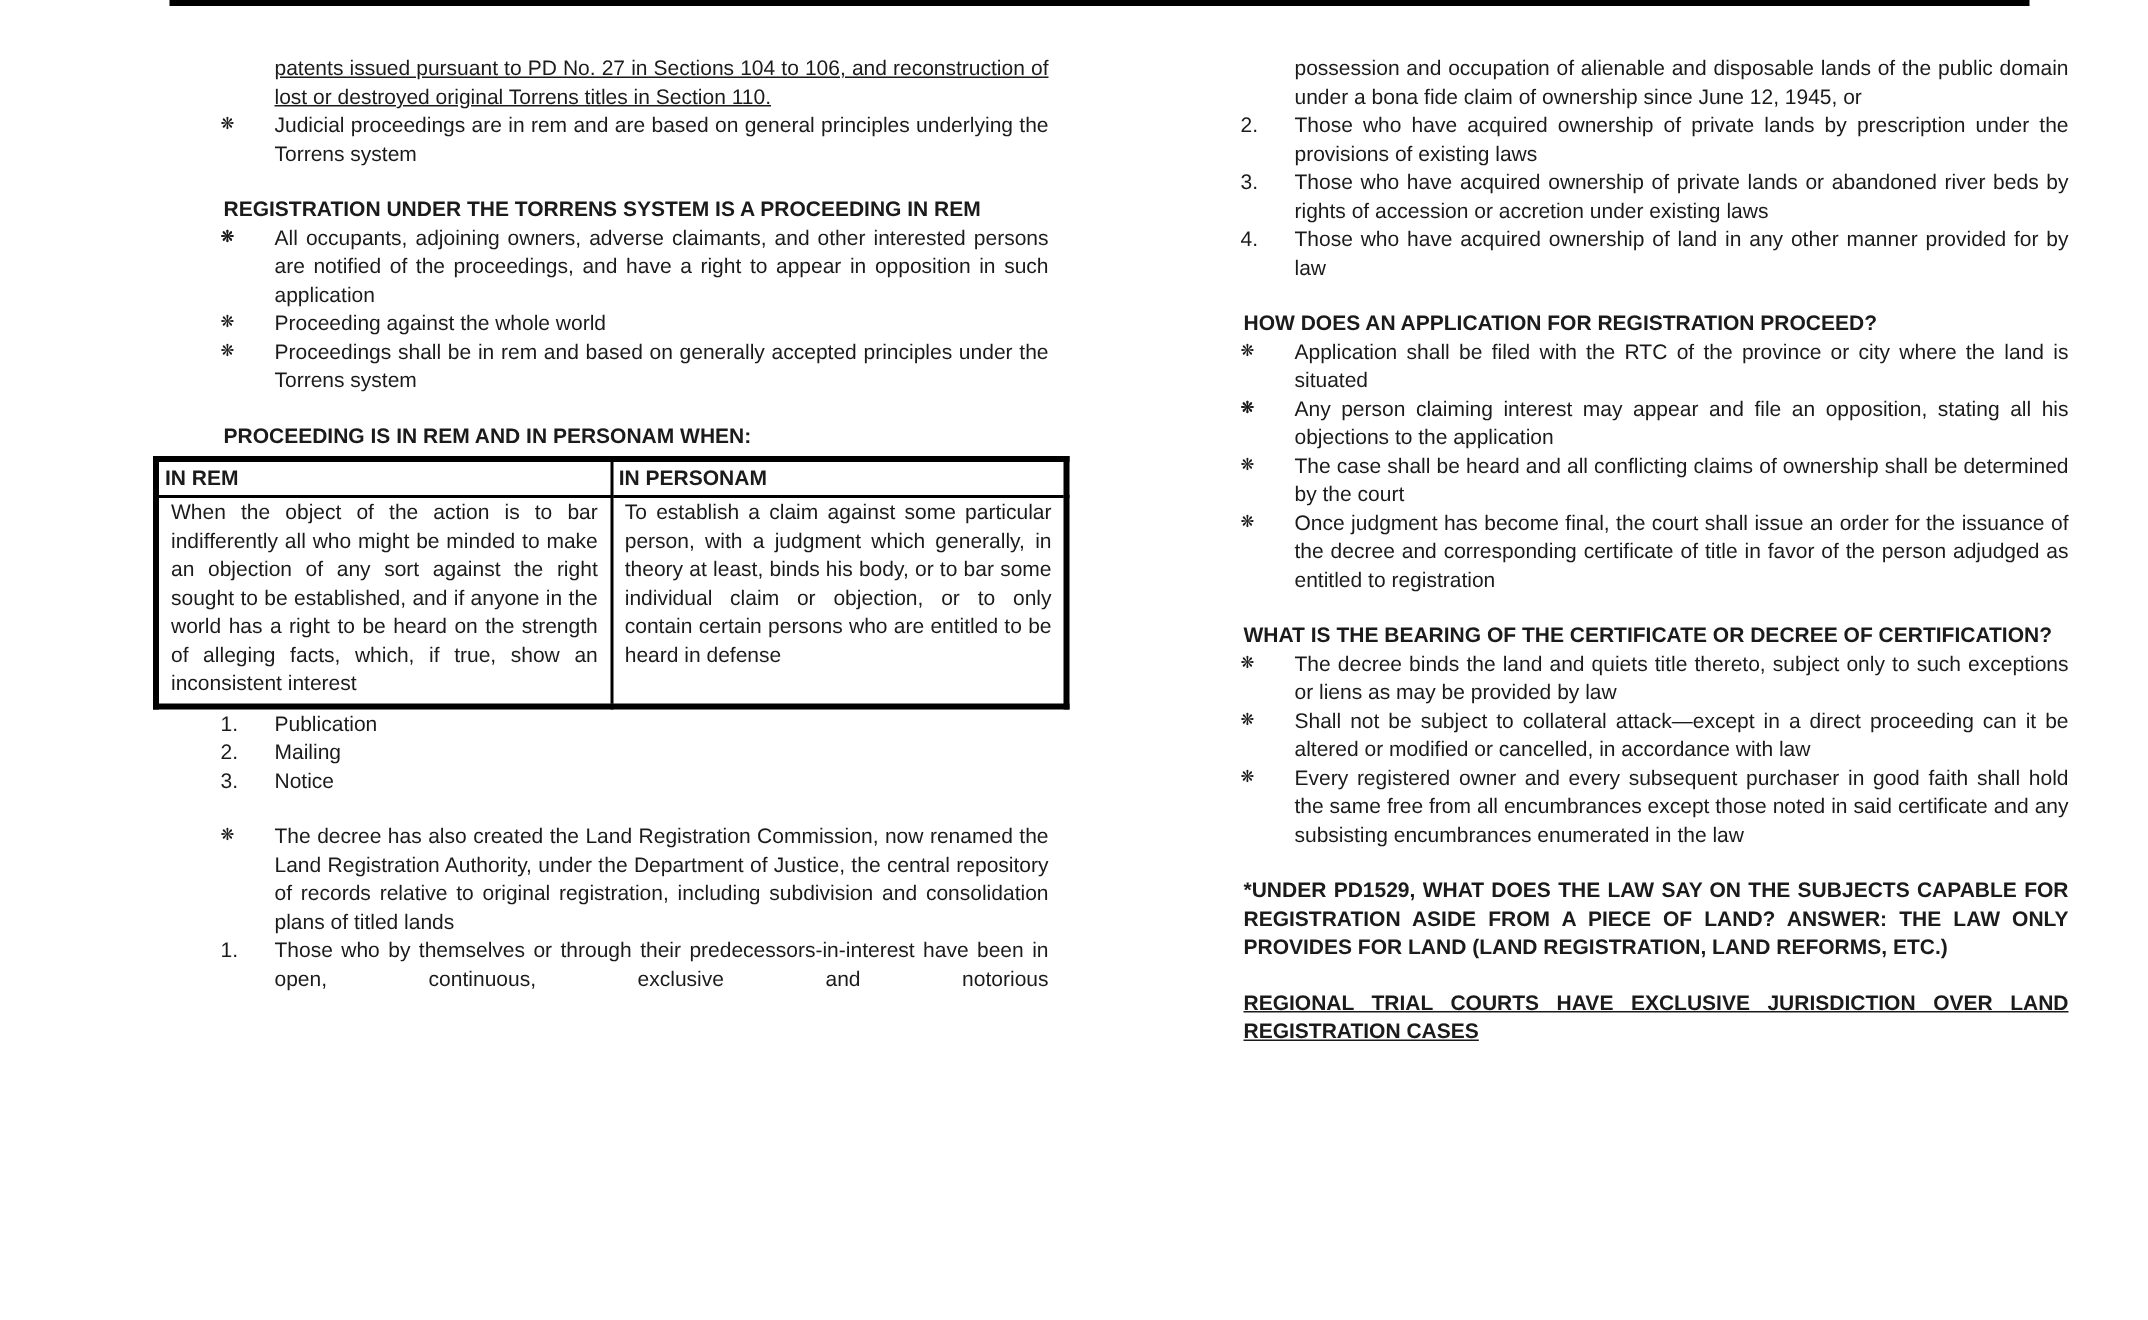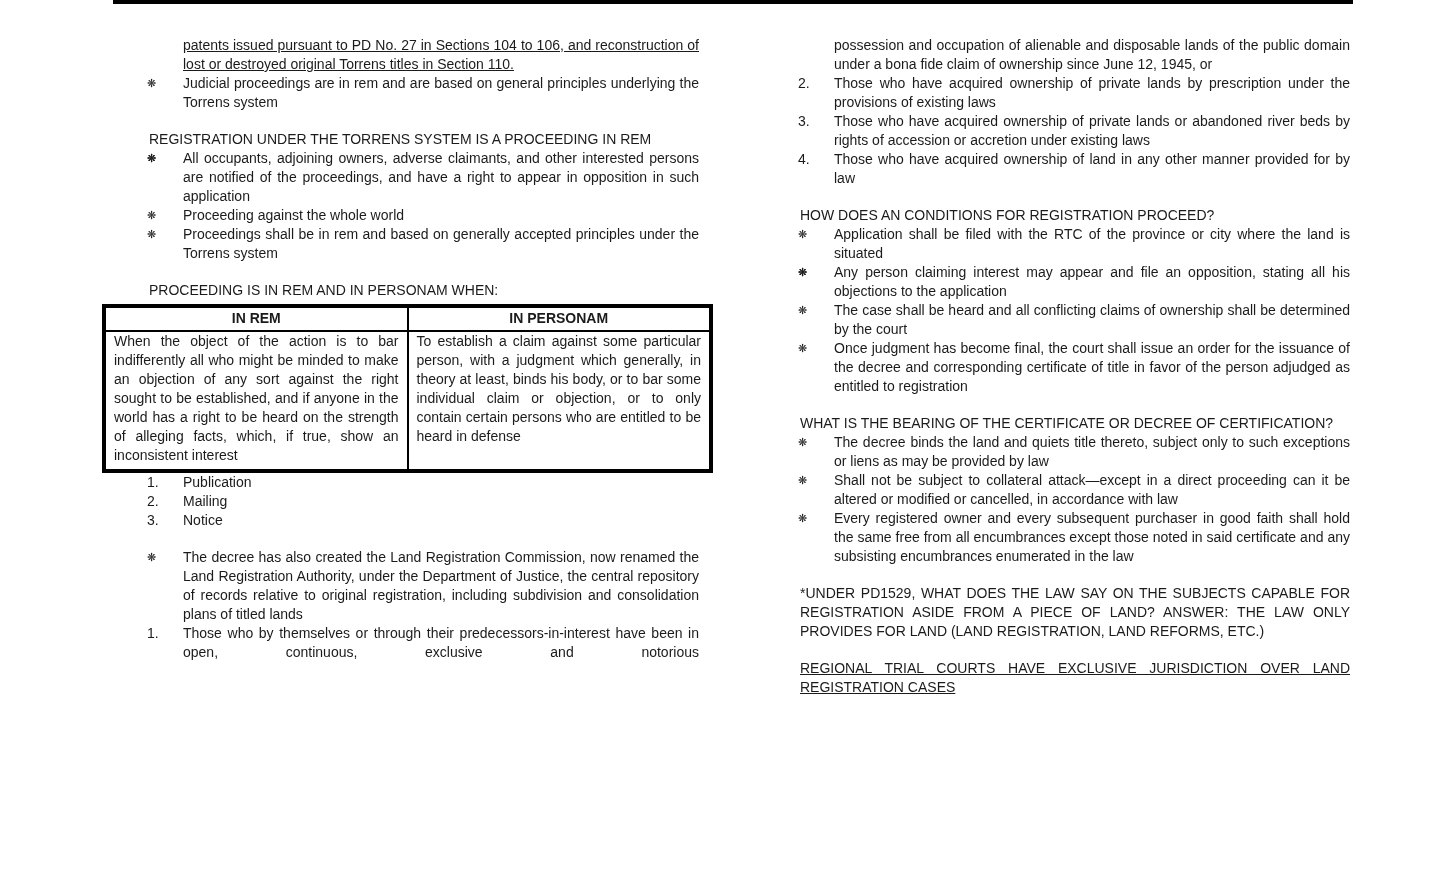--- a/index.html
+++ b/index.html
@@ -12,46 +12,46 @@
   .page { position: relative; width: 1372px; height: 880px; background: #fff; }
   .top-rule {
     position: absolute; left: 113px; top: 0; width: 1240px; height: 4px;
     background: #000;
   }
   .col {
     position: absolute; top: 36px; width: 585px;
     font-size: 14px; line-height: 19px; text-align: justify;
   }
   .col-left  { left: 114px; }
-  .col-right { left: 765px; }
+  .col-right { left: 794px; }
 
   .para, .heading, .li { margin: 0; }
   .blk { margin-top: 18px; }
 
-  .heading { font-weight: normal; padding-left: 35px; }
+  .heading { font-weight: bold; padding-left: 35px; }
   .u { text-decoration: underline; }
   .indent { padding-left: 69px; }
 
   .li { position: relative; padding-left: 69px; }
   .marker { position: absolute; left: 33px; top: 0; text-align: left; }
   .bullet-glyph { font-size: 11px; line-height: 19px; }
   .num-glyph { font-size: 14px; }
 
   .force-just { text-align-last: justify; }
 
   .table-wrap { margin-top: 4px; }
   table.cmp {
     border-collapse: collapse; table-layout: fixed;
     width: 611px; margin-left: -12px;
     font-size: 14px; line-height: 19px;
   }
   table.cmp, table.cmp th, table.cmp td { border: 2px solid #000; }
   table.cmp { border-width: 4px; }
   table.cmp th {
-    font-weight: bold; text-align: center; padding: 1px 4px 2px;
+    font-weight: bold; text-align: left; padding: 1px 4px 2px;
   }
   table.cmp td {
     text-align: justify; vertical-align: top; padding: 0 8px 4px 8px;
   }
 </style>
 </head>
 <body>
 
 <div class="page">
   <div class="top-rule"></div>
@@ -139,21 +139,21 @@
     </div>
     <div class="li">
       <span class="marker num-glyph">3.</span>
       <span class="li-text">Those who have acquired ownership of private lands or abandoned river beds by rights of accession or accretion under existing laws</span>
     </div>
     <div class="li">
       <span class="marker num-glyph">4.</span>
       <span class="li-text">Those who have acquired ownership of land in any other manner provided for by law</span>
     </div>
 
-    <p class="heading blk">HOW DOES AN CONDITIONS FOR REGISTRATION PROCEED?</p>
+    <p class="heading blk">HOW DOES AN APPLICATION FOR REGISTRATION PROCEED?</p>
 
     <div class="li">
       <span class="marker bullet-glyph">❋</span>
       <span class="li-text">Application shall be filed with the RTC of the province or city where the land is situated</span>
     </div>
     <div class="li">
       <span class="marker bullet-glyph">❋</span>
     </div>
     <div class="li">
       <span class="marker bullet-glyph">❋</span>

